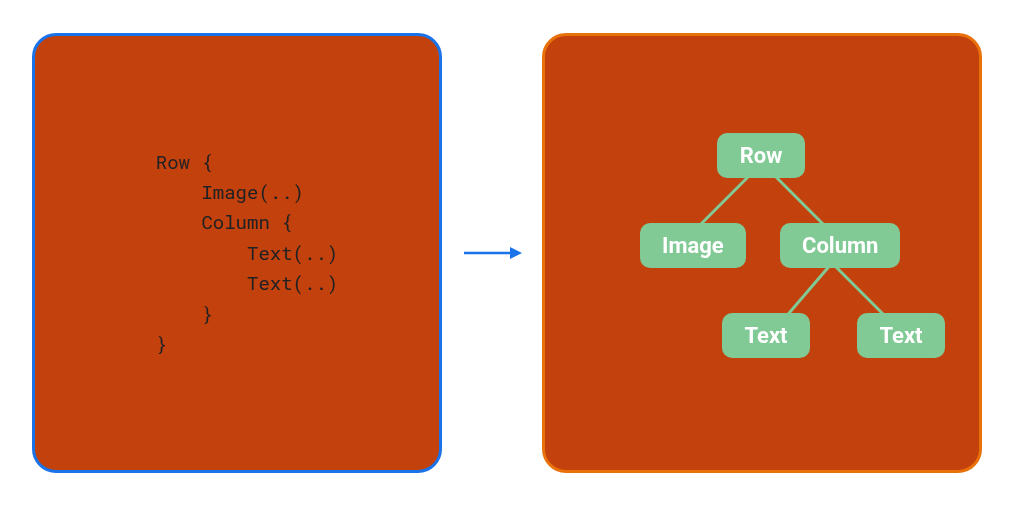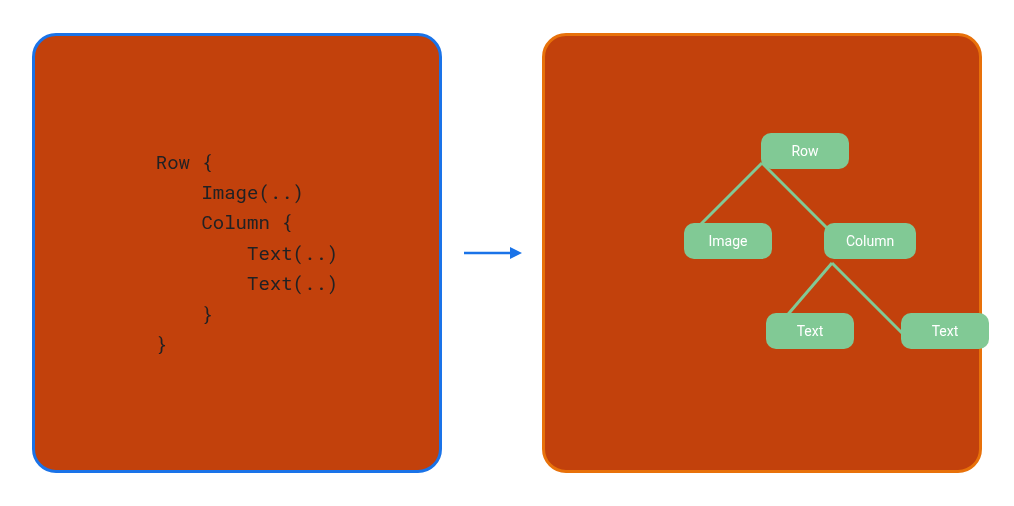--- a/index.html
+++ b/index.html
@@ -48,31 +48,30 @@
     .arrow svg { display: block; }
     .tree {
       position: relative;
       width: 400px;
       height: 260px;
     }
     .node {
       position: absolute;
       background: #81c995;
       color: #ffffff;
-      font-size: 14px;
-      font-weight: 400;
+      font-size: 22px;
+      font-weight: 700;
       padding: 10px 22px;
       border-radius: 10px;
       text-align: center;
       min-width: 88px;
       display: flex;
       align-items: center;
       justify-content: center;
       z-index: 2;
-      margin-left: 44px;
     }
     .tree svg.edges {
       position: absolute;
       top: 0; left: 0;
       width: 100%; height: 100%;
       z-index: 1;
     }
   </style>
 </head>
 <body>

